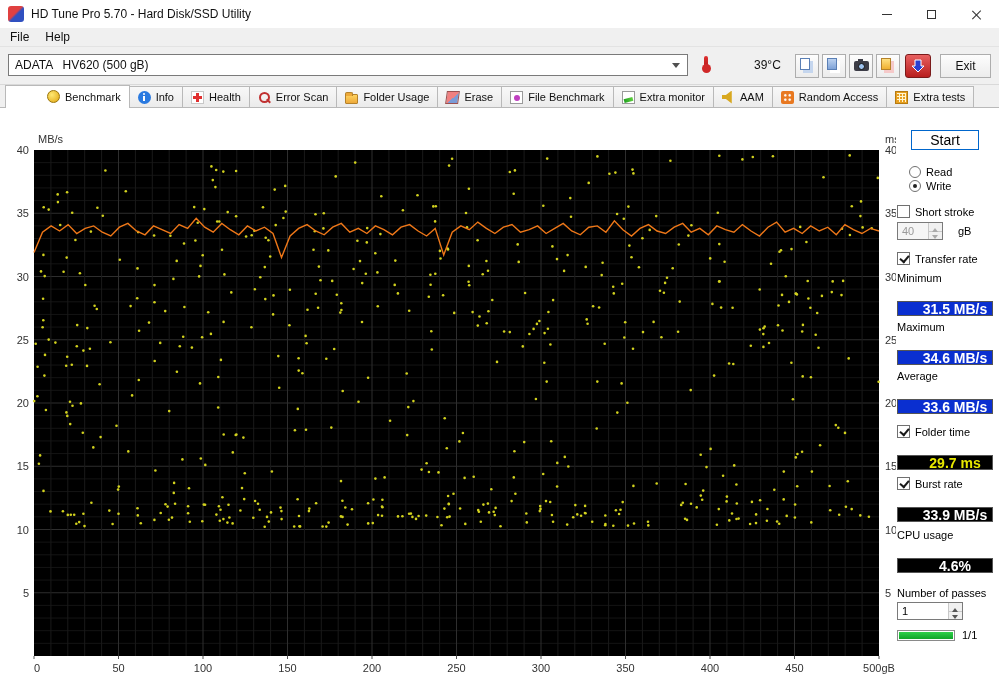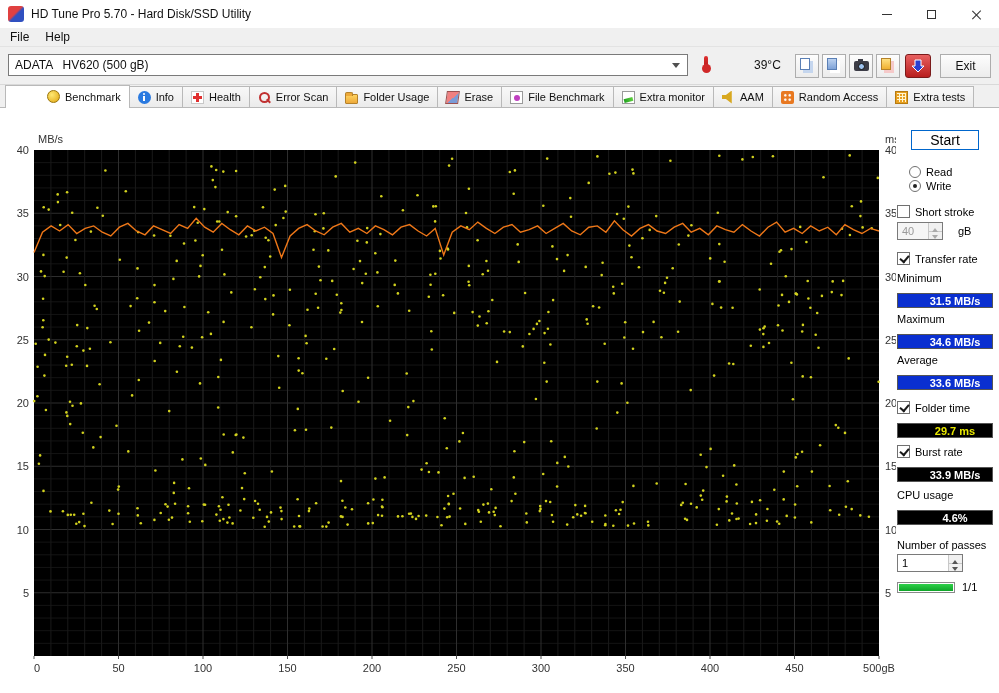--- a/index.html
+++ b/index.html
@@ -79,21 +79,21 @@
 
   
   .panel { position:absolute; left:897px; top:22px; width:96px; font-size:11px; color:#000; }
   .start-btn { width:68px; height:20px; margin:0 auto; border:1px solid #0066cc; background:#fff; font-size:14px; display:flex; align-items:center; justify-content:center; }
   .row { display:flex; align-items:center; gap:5px; }
   .radio-box { width:12px; height:12px; border:1px solid #707070; border-radius:50%; background:#fff; position:relative; flex:none; }
   .radio-box.on::after { content:""; position:absolute; left:3px; top:3px; width:4px; height:4px; border-radius:50%; background:#222; }
   .check-box { width:13px; height:13px; border:1px solid #707070; background:#fff; position:relative; flex:none; }
   .check-box.on::after { content:""; position:absolute; left:2px; top:2px; width:7px; height:4px; border-left:2px solid #1a1a1a; border-bottom:2px solid #1a1a1a; transform:rotate(-50deg); }
   .field-label { margin-top:5px; }
-  .valbox { width:100%; height:15px; margin-top:9px; font-size:11px; font-weight:bold; text-align:center; line-height:14px; border:1px solid #555;padding-left:20px; }
+  .valbox { width:100%; height:15px; margin-top:17px; font-size:14px; font-weight:bold; text-align:center; line-height:14px; border:1px solid #555;padding-left:20px; }
   .valbox.blue { background:#0a2fd0; color:#fff; }
   .valbox.black { background:#000; color:#fff; }
   .valbox.black.yellow { color:#e8e800;text-align:center; }
   .spin { display:flex; border:1px solid #7a7a7a; background:#fff; height:18px; }
   .spin .val { flex:1; font-size:11px; padding:2px 0 0 4px; color:#000; }
   .spin.disabled .val { color:#9a9a9a; background:#f5f5f5; }
   .spin .btns { width:14px; display:flex; flex-direction:column; border-left:1px solid #c8c8c8; }
   .spin .btns span { flex:1; background:#f0f0f0; position:relative; }
   .spin .btns .spin-up { border-bottom:1px solid #c8c8c8; }
   .spin .btns .spin-up::after { content:""; position:absolute; left:3px; top:2px; border:3px solid transparent; border-bottom:4px solid #555; }

